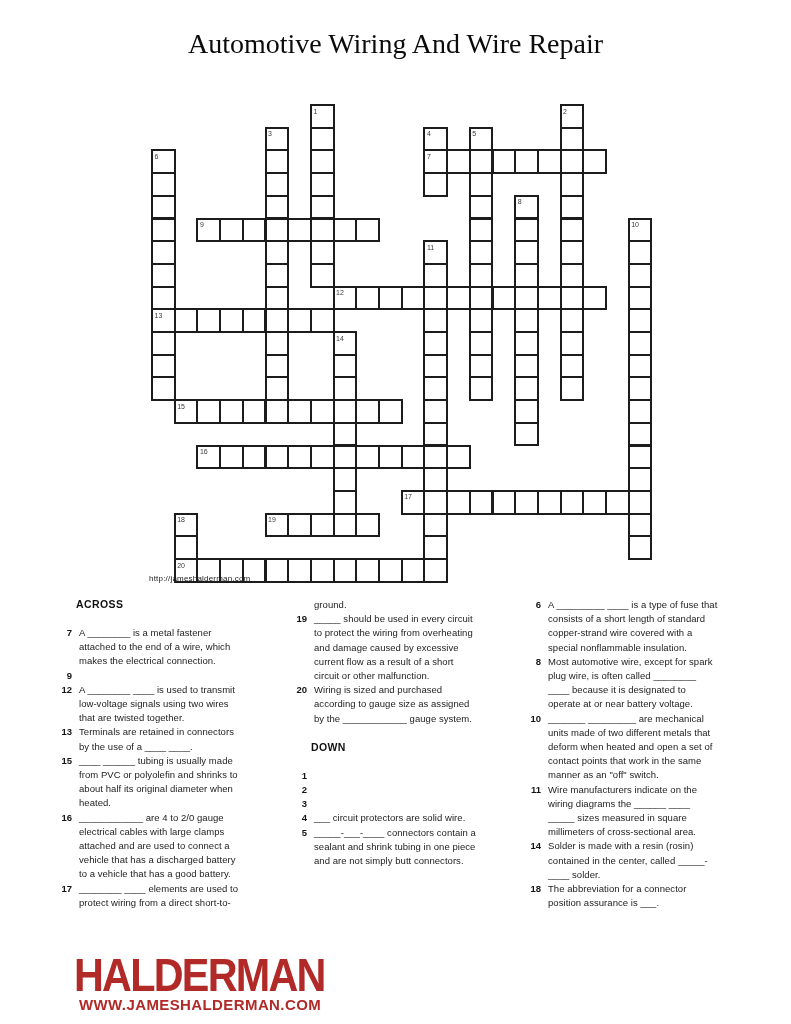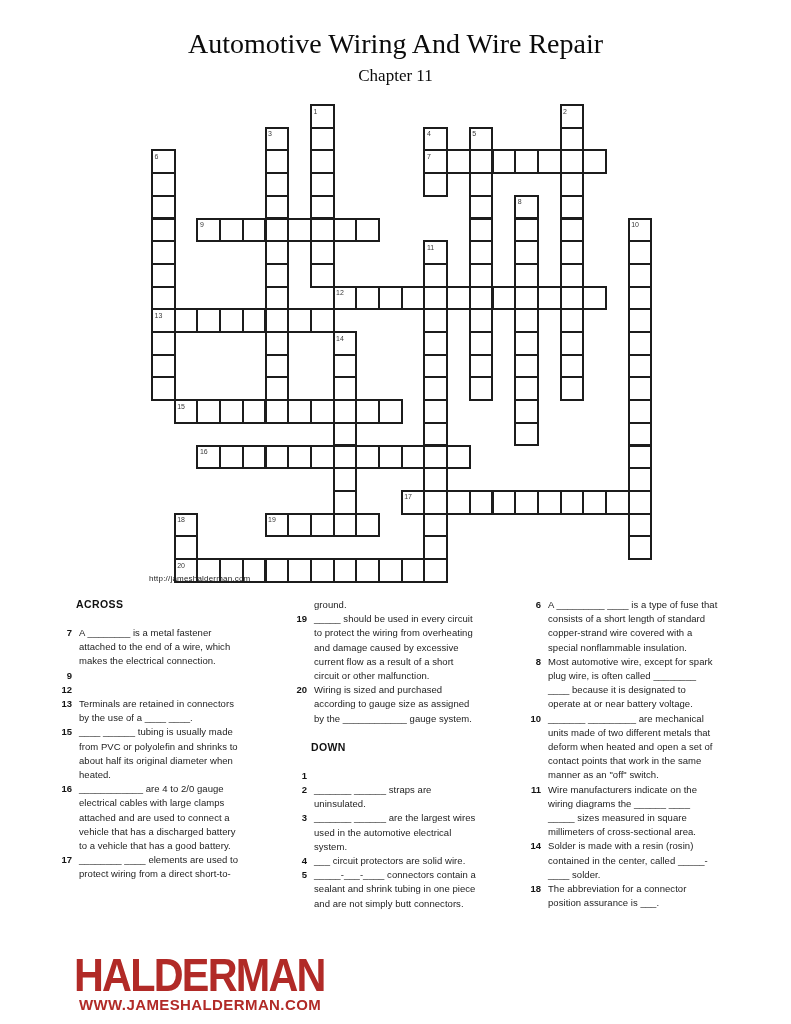--- a/index.html
+++ b/index.html
@@ -55,21 +55,20 @@
     position:absolute; left:78px; top:995px; width:201px; text-align:right;
     font-size:15px; font-weight:bold; letter-spacing:0.4px;
     background:#ffffff; padding:1px 1px;
   }
 </style>
 </head>
 <body>
 
 <div class="page">
   <div class="title">Automotive Wiring And Wire Repair</div>
-  <div class="subtitle">Chapter 11</div>
 
   <div class="gridwrap">
       <div class="cell" style="left: 158.9px; top: 0px;">
         <div class="cellnum">1</div>
       </div>
       <div class="cell" style="left: 158.9px; top: 22.7px;"></div>
       <div class="cell" style="left: 158.9px; top: 45.4px;"></div>
       <div class="cell" style="left: 158.9px; top: 68.1px;"></div>
       <div class="cell" style="left: 158.9px; top: 90.8px;"></div>
       <div class="cell" style="left: 158.9px; top: 113.5px;"></div>
@@ -294,20 +293,23 @@
         <div class="clue-num">7</div>
         <div class="clue-text">A ________ is a metal fastener
 attached to the end of a wire, which
 makes the electrical connection.</div>
       </div>
       <div class="clue-row">
         <div class="clue-num">9</div>
       </div>
       <div class="clue-row">
         <div class="clue-num">12</div>
+        <div class="clue-text">A ________ ____ is used to transmit
+low-voltage signals using two wires
+that are twisted together.</div>
       </div>
       <div class="clue-row">
         <div class="clue-num">13</div>
         <div class="clue-text">Terminals are retained in connectors
 by the use of a ____ ____.</div>
       </div>
       <div class="clue-row">
         <div class="clue-num">15</div>
         <div class="clue-text">____ ______ tubing is usually made
 from PVC or polyolefin and shrinks to
@@ -346,28 +348,23 @@
         <div class="clue-text">Wiring is sized and purchased
 according to gauge size as assigned
 by the ____________ gauge system.</div>
       </div>
       <div class="clue-header mt">DOWN</div>
       <div class="clue-row">
         <div class="clue-num">1</div>
       </div>
       <div class="clue-row">
         <div class="clue-num">2</div>
-        <div class="clue-text">_______ ______ straps are
-uninsulated.</div>
       </div>
       <div class="clue-row">
         <div class="clue-num">3</div>
-        <div class="clue-text">_______ ______ are the largest wires
-used in the automotive electrical
-system.</div>
       </div>
       <div class="clue-row">
         <div class="clue-num">4</div>
         <div class="clue-text">___ circuit protectors are solid wire.</div>
       </div>
       <div class="clue-row">
         <div class="clue-num">5</div>
         <div class="clue-text">_____-___-____ connectors contain a
 sealant and shrink tubing in one piece
 and are not simply butt connectors.</div>

